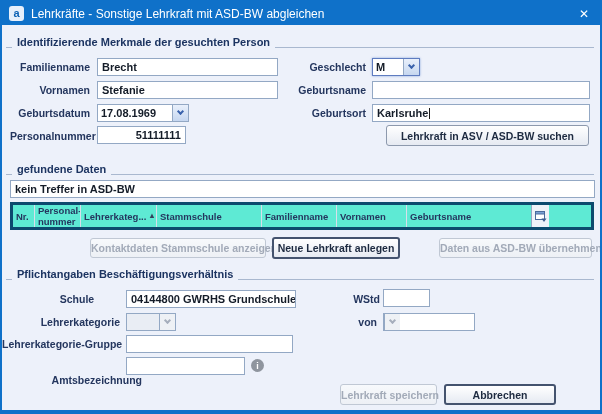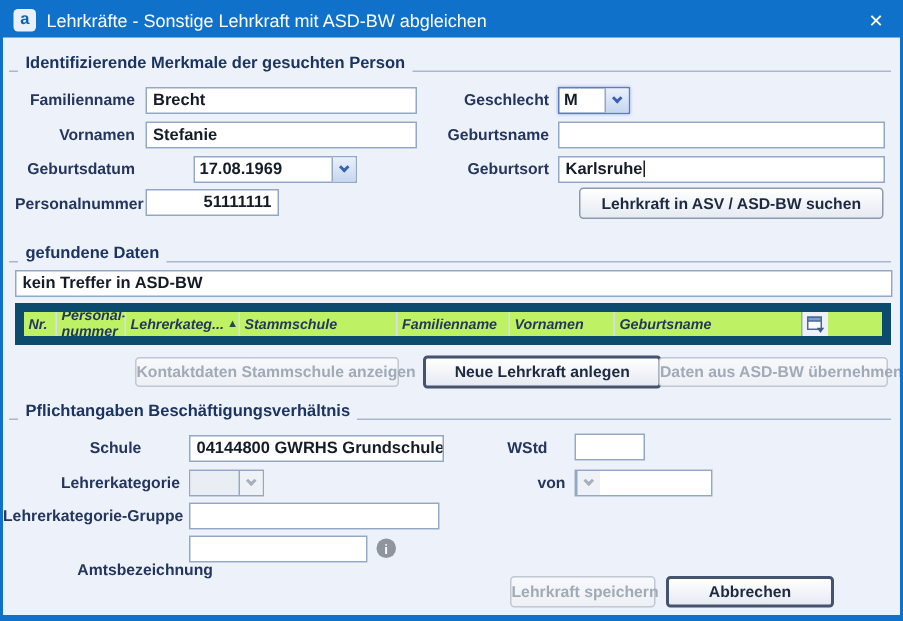--- a/index.html
+++ b/index.html
@@ -47,21 +47,21 @@
   .combo.dis-btn .combo-btn {background:#eef1f5;}
   .combo.dis-btn .chev {border-color:#a6aebc;}
   .combo.dis-field .fv {background:#e9edf4;}
   
   .btn {position:absolute; border:1px solid #8d99ad; border-radius:3px;
     background:linear-gradient(#ffffff,#e6eaf2); font-size:10.5px; font-weight:700;
     color:#1d2a40; font-family:inherit; padding:0; white-space:nowrap;}
   .btn.default {border:2px solid #44536e;}
   .btn.disabled {color:#a2aab8; border-color:#c0c8d4; background:linear-gradient(#f7f9fc,#edf0f5);}
   
-  .thead {position:absolute; display:flex; background:#bef264; border:6px solid #0c4a6e;font-style:italic;}
+  .thead {position:absolute; display:flex; background:#5eead4; border:3px solid #0c4a6e;}
   .th {border-right:1px solid #d7dfeb; display:flex; align-items:center; padding:0 3px; gap:2px; overflow:hidden;}
   .thl {font-size:9.5px; font-weight:700; color:#24365e; white-space:pre-line; line-height:11px;}
   .sort {font-size:7.5px; color:#33405c; line-height:8px;}
   .c0{width:22px}.c1{width:46px}.c2{width:76px}.c3{width:105px}.c4{width:75px}
   .c5{width:70px}.c6{width:48px}.c7{width:124px; border-right:none;}
   .th-chooser {width:18px; display:flex; align-items:center; justify-content:center;
     background:#eef2f8; border-left:1px solid #93a8c4;}
   
   .info-dot {position:absolute; width:13px; height:13px; border-radius:50%; background:#8f959e;
     color:#ffffff; font-size:9px; font-weight:700; display:flex; align-items:center; justify-content:center;}
@@ -91,21 +91,21 @@
   <div class="field" style="left:95px; top:56px; width:181px;">
     <span>Brecht</span>
   </div>
 
   <div class="lbl" style="left:8px; top:82px; width:80px;">Vornamen</div>
   <div class="field" style="left:95px; top:79px; width:181px;">
     <span>Stefanie</span>
   </div>
 
   <div class="lbl" style="left:8px; top:105px; width:80px;">Geburtsdatum</div>
-  <div class="combo" style="left:95px; top:102px; width:109px;margin-left:32px;">
+  <div class="combo" style="left:95px; top:102px; width:92px;">
     <span class="fv">17.08.1969</span>
     <span class="combo-btn">
       <i class="chev"></i>
     </span>
   </div>
 
   <div class="lbl" style="left:8px; top:128px; width:80px;">Personalnummer</div>
   <div class="field" style="left:95px; top:124px; width:89px;text-align:right;">
     <span>51111111</span>
   </div>
@@ -167,35 +167,35 @@
     <div class="th-chooser">
       <svg width="12" height="13" viewBox="0 0 12 13">
         <rect x="0.5" y="1.5" width="9" height="8" fill="#ffffff" stroke="#4a6a9c"></rect>
         <rect x="0.5" y="1.5" width="9" height="2.5" fill="#7aa0d4" stroke="#4a6a9c"></rect>
         <path d="M6.5 8.5 L11.5 8.5 L9 12 Z" fill="#3d5c8e"></path>
       </svg>
     </div>
   </div>
 
   <button class="btn disabled" style="left:88px; top:236px; width:176px; height:20px;">Kontaktdaten Stammschule anzeigen</button>
-  <button class="btn default" style="left:280px; top:235px; width:159px; height:22px;">Neue Lehrkraft anlegen</button>
+  <button class="btn default" style="left:270px; top:235px; width:128px; height:22px;">Neue Lehrkraft anlegen</button>
   <button class="btn disabled" style="left:437px; top:236px; width:153px; height:20px;">Daten aus ASD-BW übernehmen</button>
 
   <div class="group-title" style="top:265px;">
     <span class="rule lead"></span>
     <span class="gt-label">Pflichtangaben Beschäftigungsverhältnis</span>
     <span class="rule fill"></span>
   </div>
 
   <div class="lbl" style="left:16px; top:291px; width:118px;text-align:center;">Schule</div>
   <div class="field" style="left:124px; top:288px; width:170px;">
     <span>04144800 GWRHS Grundschule Entringen</span>
   </div>
 
-  <div class="lbl" style="left:318px; top:291px; width:45px;">WStd</div>
+  <div class="lbl" style="left:333px; top:291px; width:45px;">WStd</div>
   <div class="field" style="left:381px; top:287px; width:47px;">
     <span></span>
   </div>
 
   <div class="lbl" style="left:0px; top:314px; width:118px;">Lehrerkategorie</div>
   <div class="combo dis-btn dis-field" style="left:124px; top:311px; width:50px;">
     <span class="fv"></span>
     <span class="combo-btn">
       <i class="chev"></i>
     </span>

